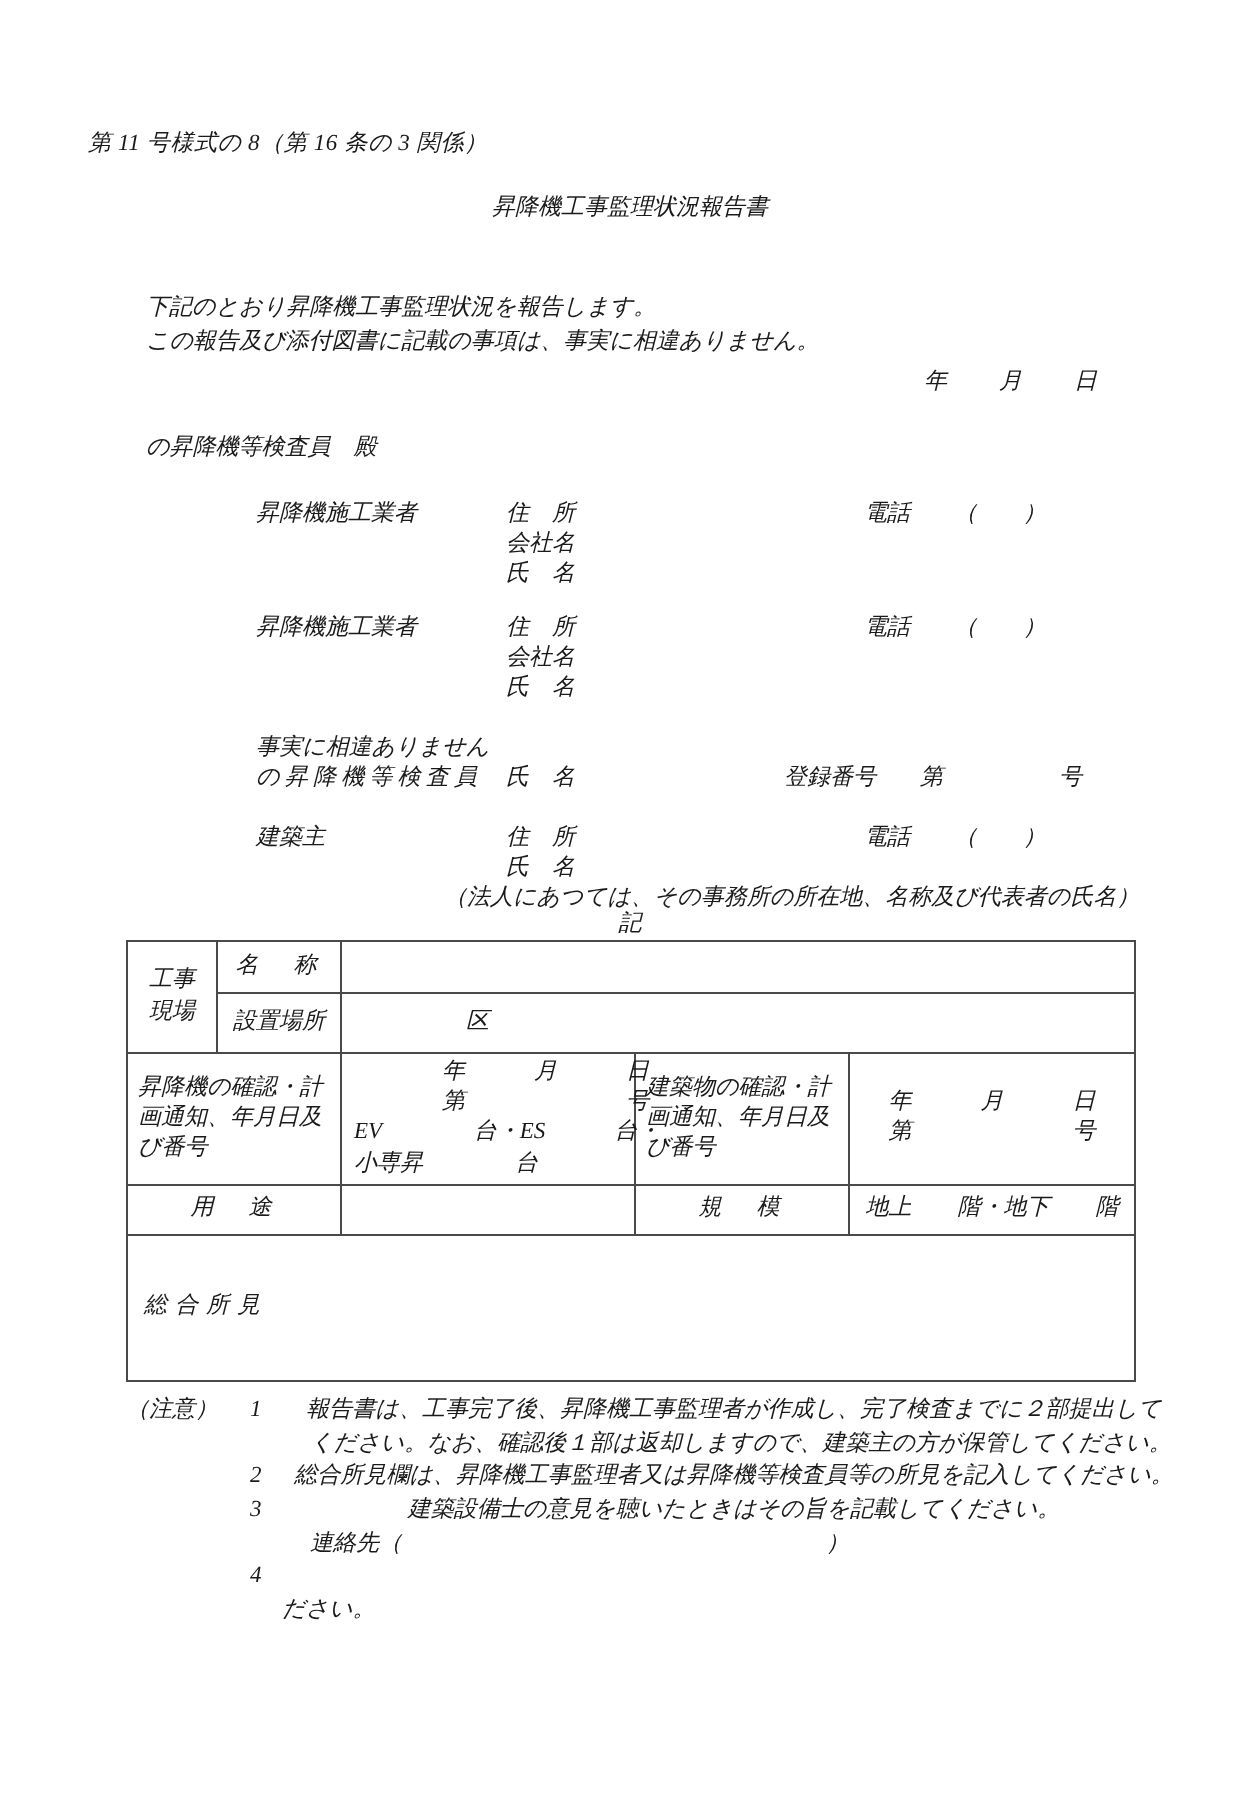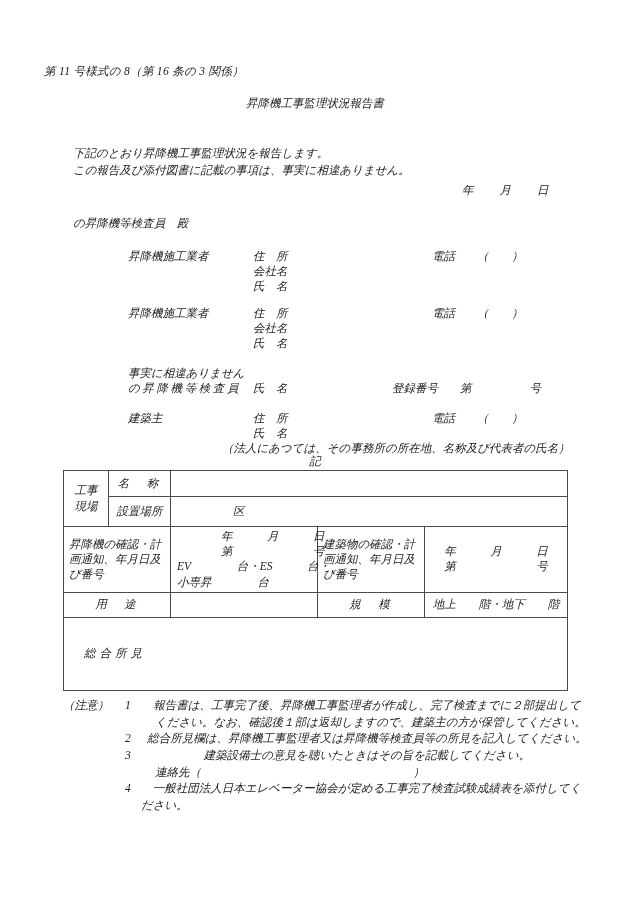--- a/index.html
+++ b/index.html
@@ -87,21 +87,21 @@
   .lbl-c { text-align: center; }
   .cell-pad { padding: 2px 4px; }
   .sp-mid  { letter-spacing: 3px; }
 
   .stack { padding: 3px 5px; }
 
   .ev-grid { padding: 2px 6px 2px 6px; }
   .ev-row  { white-space: pre; }
 
   .souggo { height: 72px; vertical-align: top; }
-  .souggo .t { padding: 4px 8px; letter-spacing: 4px; margin-left: 12px; }
+  .souggo .t { padding: 4px 8px; letter-spacing: 4px; }
 
   
   #notes { position: absolute; left: 63px; top: 697px; width: 530px; font-size: 11.5px; line-height: 1.45; }
   .note-row { display: flex; align-items: flex-start; }
   .note-kw  { width: 48px; flex: 0 0 48px; }
   .note-num { width: 30px; flex: 0 0 30px; text-align: left; padding-left: 14px; box-sizing: border-box; }
   .note-body { flex: 1; text-align: center; }
   .note-cont { padding-left: 92px; }
   .note-cont2 { padding-left: 78px; }
   .renraku { padding-left: 92px; }
@@ -241,18 +241,17 @@
     <div class="note-row">
       <div class="note-kw"></div>
       <div class="note-num">3</div>
       <div class="note-body">建築設備士の意見を聴いたときはその旨を記載してください。</div>
     </div>
     <div class="renraku"><span>連絡先（</span><span style="display:inline-block;width:212px"></span><span>）</span></div>
 
     <div class="note-row">
       <div class="note-kw"></div>
       <div class="note-num">4</div>
-      <div class="note-body">一般社団法人日本エレベーター協会が定める工事完了検査試験成績表を添付してく</div>
     </div>
     <div class="note-cont2">ださい。</div>
   </div>
 
 </div>
 
 </body></html>

